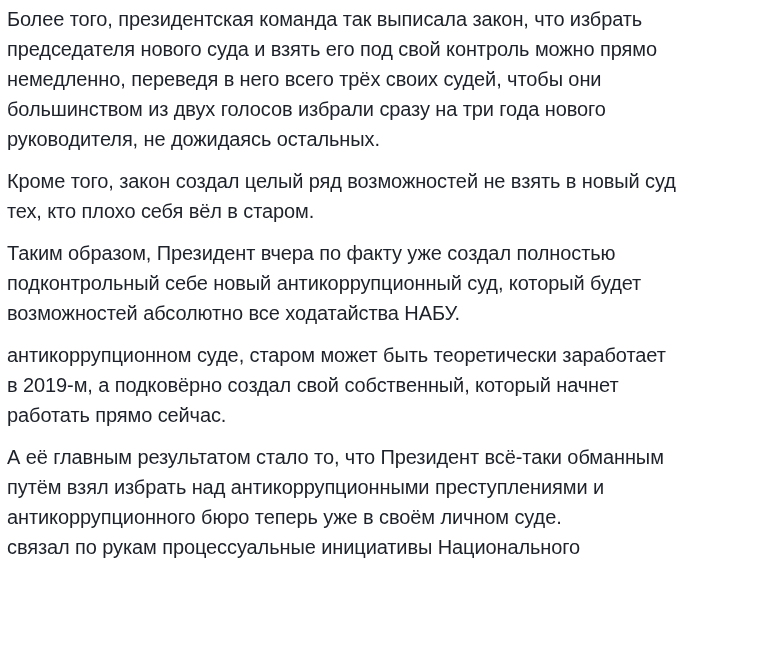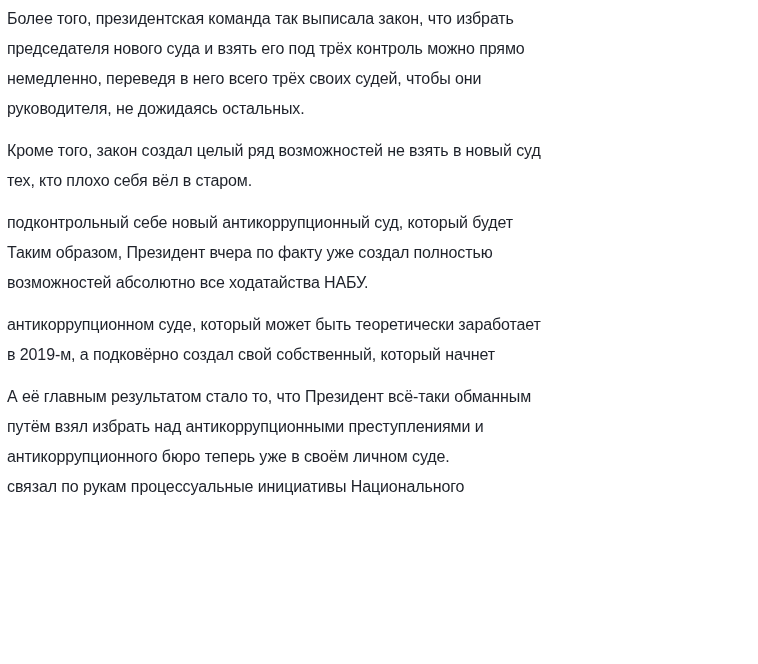--- a/index.html
+++ b/index.html
@@ -10,21 +10,21 @@
   body {
     width: 758px;
     height: 664px;
     overflow: hidden;
   }
   .post {
     box-sizing: border-box;
     width: 758px;
     padding: 4px 8px 0 7px;
     font-family: "Liberation Sans", sans-serif;
-    font-size: 16px;
+    font-size: 20px;
     line-height: 30px;
     color: #1d2129;
     letter-spacing: -0.1px;
   }
   .post p {
     margin: 0 0 12px 0;
     padding: 0;
   }
   .post p:last-child {
     margin-bottom: 6px;
@@ -33,36 +33,38 @@
     white-space: nowrap;
     height: 30px;
   }
 </style>
 </head>
 <body>
 
 <div class="post">
   <p>
     <span class="line" style="display:block">Более того, президентская команда так выписала закон, что избрать</span>
-    <span class="line" style="display:block">председателя нового суда и взять его под трёх контроль можно прямо</span>
+    <span class="line" style="display:block">председателя нового суда и взять его под свой контроль можно прямо</span>
     <span class="line" style="display:block">немедленно, переведя в него всего трёх своих судей, чтобы они</span>
+    <span class="line" style="display:block">большинством из двух голосов избрали сразу на три года нового</span>
     <span class="line" style="display:block">руководителя, не дожидаясь остальных.</span>
   </p>
   <p>
     <span class="line" style="display:block">Кроме того, закон создал целый ряд возможностей не взять в новый суд</span>
     <span class="line" style="display:block">тех, кто плохо себя вёл в старом.</span>
   </p>
   <p>
+    <span class="line" style="display:block">Таким образом, Президент вчера по факту уже создал полностью</span>
     <span class="line" style="display:block">подконтрольный себе новый антикоррупционный суд, который будет</span>
-    <span class="line" style="display:block">Таким образом, Президент вчера по факту уже создал полностью</span>
     <span class="line" style="display:block">возможностей абсолютно все ходатайства НАБУ.</span>
   </p>
   <p>
-    <span class="line" style="display:block">антикоррупционном суде, который может быть теоретически заработает</span>
+    <span class="line" style="display:block">антикоррупционном суде, старом может быть теоретически заработает</span>
     <span class="line" style="display:block">в 2019-м, а подковёрно создал свой собственный, который начнет</span>
+    <span class="line" style="display:block">работать прямо сейчас.</span>
   </p>
   <p>
     <span class="line" style="display:block">А её главным результатом стало то, что Президент всё-таки обманным</span>
     <span class="line" style="display:block">путём взял избрать над антикоррупционными преступлениями и</span>
     <span class="line" style="display:block">антикоррупционного бюро теперь уже в своём личном суде.</span>
     <span class="line" style="display:block">связал по рукам процессуальные инициативы Национального</span>
   </p>
 </div>
 
 </body></html>

